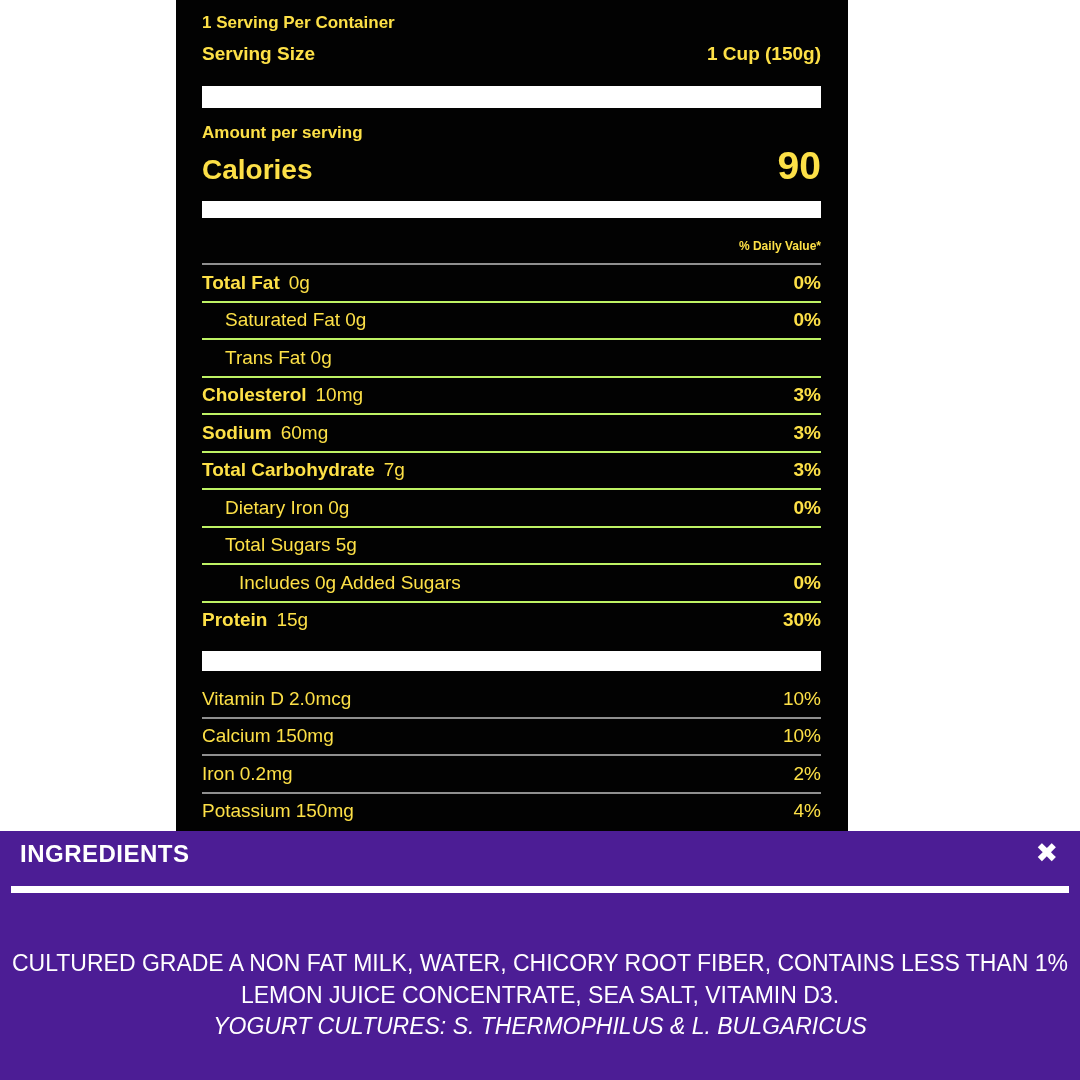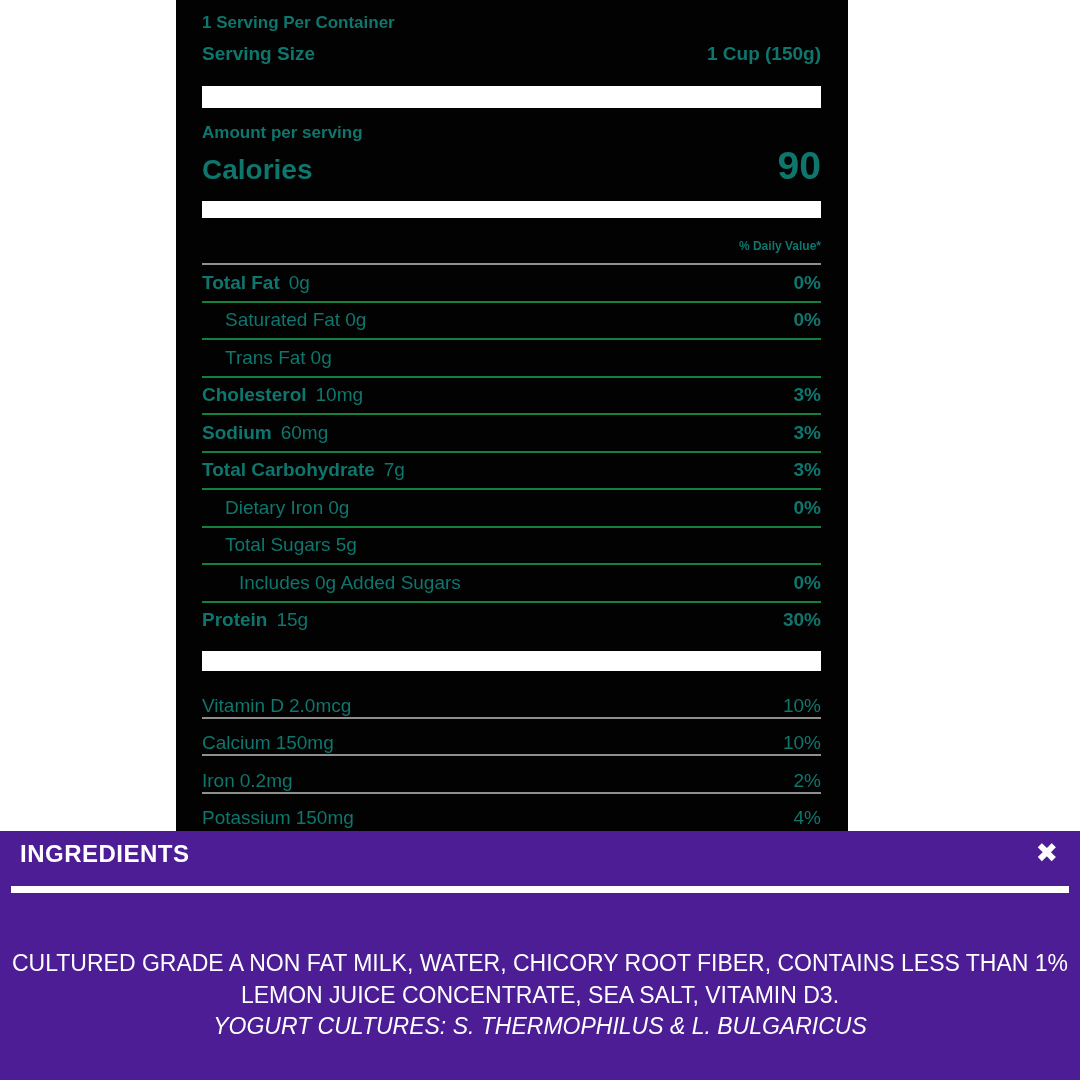--- a/index.html
+++ b/index.html
@@ -6,21 +6,21 @@
   body {
     width:1080px; height:1080px; position:relative; overflow:hidden;
     background:#ffffff;
     font-family:"Liberation Sans", sans-serif;
     -webkit-font-smoothing:antialiased;
   }
 
   
   .label-panel {
     position:absolute; left:176px; top:0; width:672px; height:831px;
-    background:#020202; color:#0f766e; box-sizing:border-box;
+    background:#020202; color:#fde047; box-sizing:border-box;
     padding:12px 27px 0 26px;
   }
   .servings-per { font-size:17px; font-weight:bold; line-height:21px; }
   .serving-size-row {
     display:flex; justify-content:space-between; align-items:baseline;
     font-size:19px; font-weight:bold; margin-top:9px; line-height:23px;
   }
   .bar { background:#ffffff; }
   .bar1 { height:22px; margin-top:21px; }
   .bar2 { height:17px; margin-top:13px; }
@@ -32,25 +32,25 @@
   }
   .calories-label { font-size:28px; font-weight:bold; }
   .calories-value { font-size:39px; font-weight:bold; }
   .dv-header {
     text-align:right; font-size:12px; font-weight:bold;
     margin-top:18px; line-height:20px; margin-bottom:7px;
   }
   .rows { border-top:2px solid #8f8f8f; }
   .nutrient-row, .vitamin-row {
     display:flex; align-items:center; height:35.5px;
-    border-bottom:2px solid #15803d; font-size:19px;
+    border-bottom:2px solid #bef264; font-size:19px;
   }
   .nutrient-row:last-child { border-bottom:none; }
   .vitamin-rows { margin-top:10px; }
-  .vitamin-row { border-bottom:2px solid #8f8f8f;align-items:flex-end; }
+  .vitamin-row { border-bottom:2px solid #8f8f8f; }
   .vitamin-row:last-child { border-bottom:none; }
   .n-label { font-weight:normal; }
   .row-main  .n-label { font-weight:bold; }
   .row-sub1 { padding-left:23px; }
   .row-sub2 { padding-left:37px; }
   .n-amount { margin-left:9px; }
   .row-sub1 .n-amount, .row-sub2 .n-amount, .vitamin-row .n-amount { margin-left:5px; }
   .n-dv { margin-left:auto; font-weight:bold; }
   .vitamin-row .n-dv { font-weight:normal; }
 

